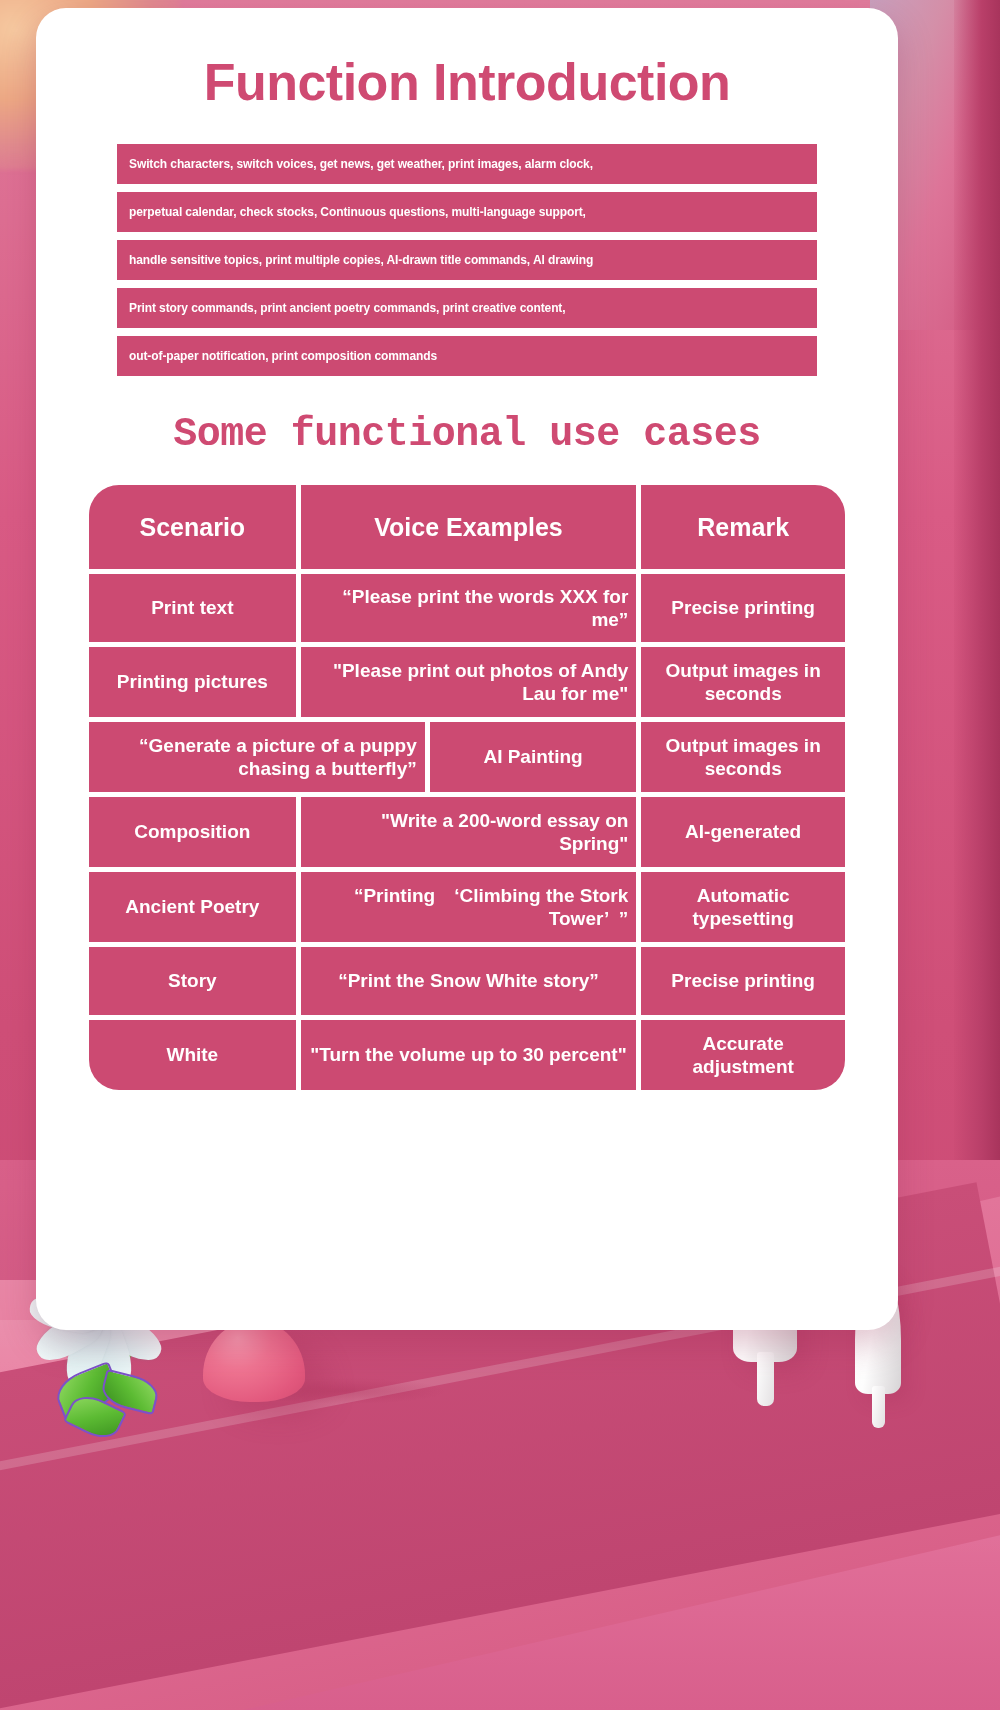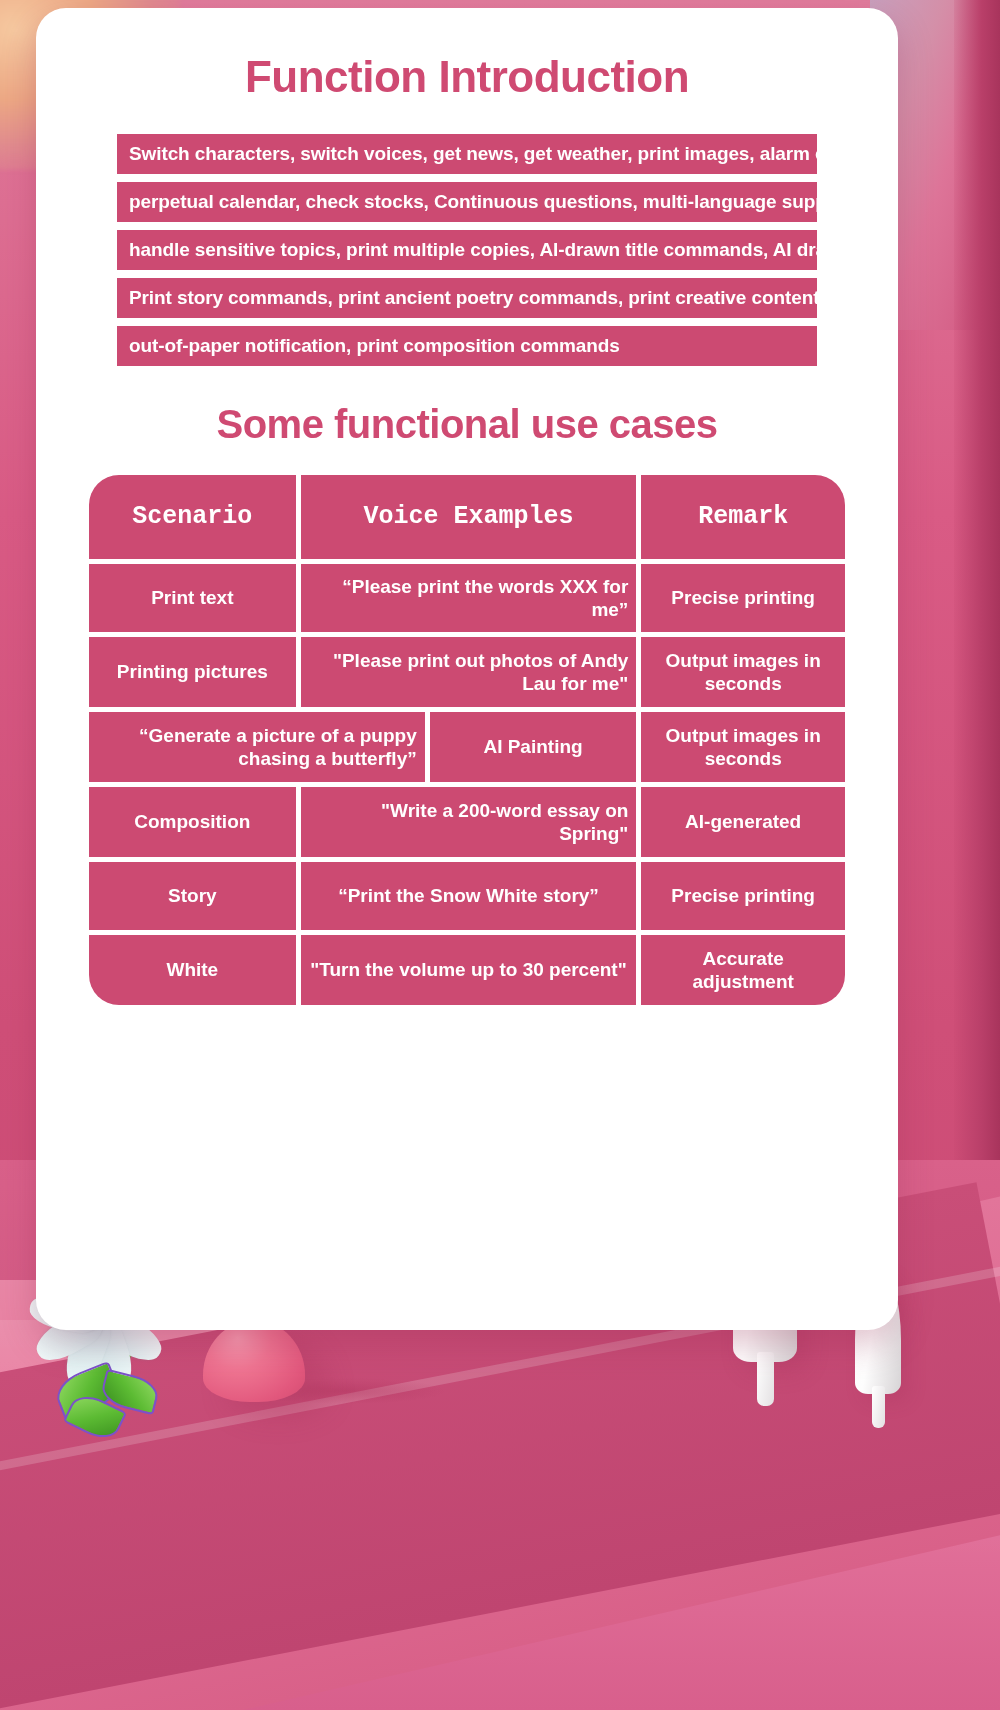--- a/index.html
+++ b/index.html
@@ -166,71 +166,72 @@
     background:#ffffff;
     border-radius:30px;
     box-shadow: 0 14px 34px rgba(150,40,80,.28);
     z-index:5;
     overflow:hidden;
   }
 
   .page-title {
     text-align:center;
     color:#cf4a72;
-    font-size:44px;
+    font-size:52px;
     font-weight:bold;
     letter-spacing:-0.5px;
     margin-top:44px;
     font-family:"Liberation Sans", sans-serif;
   }
 
   .feature-list {
     margin:32px auto 0;
     width:700px;
   }
   .feature-bar {
     background:#cc4a72;
     color:#ffffff;
-    font-size:19px;
+    font-size:12px;
     font-weight:bold;
     height:40px;
     line-height:40px;
     padding-left:12px;
     margin-bottom:8px;
     letter-spacing:-0.1px;
     white-space:nowrap;
   }
 
   .section-title {
     text-align:center;
     color:#cf4a72;
     font-size:40px;
     font-weight:bold;
     margin-top:36px;
     letter-spacing:-0.5px;
+    font-family:Liberation Mono, monospace;
   }
 
   .table {
     margin:28px auto 0;
     width:756px;
   }
   .trow { display:flex; gap:5px; margin-bottom:5px; }
   .cell {
     background:#cc4a72;
     color:#ffffff;
     font-weight:bold;
     display:flex; align-items:center; justify-content:center;
     text-align:center;
     line-height:1.22;
   }
   .c-scenario { width:208px; }
   .c-voice    { width:338px;text-align:right; }
   .c-remark   { width:205px; }
 
-  .header .cell { font-size:25px; height:84px;font-family:Liberation Mono, monospace; }
+  .header .cell { font-size:25px; height:84px; }
   .header .c-scenario { border-top-left-radius:30px; }
   .header .c-remark   { border-top-right-radius:30px; }
 
   .body .cell { font-size:19px; height:68px; padding:0 8px; }
   .body .trow.last .c-scenario { border-bottom-left-radius:30px; }
   .body .trow.last .c-remark   { border-bottom-right-radius:30px; }
   .body .trow.tall .cell { height:70px; }
 </style>
 </head>
 <body>
@@ -322,20 +323,25 @@
       <div class="trow tall">
         <div class="cell c-voice">“Generate a picture of a puppy chasing a butterfly”</div>
         <div class="cell c-scenario">AI Painting</div>
         <div class="cell c-remark">Output images in seconds</div>
       </div>
       <div class="trow tall">
         <div class="cell c-scenario">Composition</div>
         <div class="cell c-voice">"Write a 200-word essay on Spring"</div>
         <div class="cell c-remark">AI-generated</div>
       </div>
+      <div class="trow tall">
+        <div class="cell c-scenario">Ancient Poetry</div>
+        <div class="cell c-voice">“Printing ‘Climbing the Stork Tower’ ”</div>
+        <div class="cell c-remark">Automatic typesetting</div>
+      </div>
       <div class="trow">
         <div class="cell c-scenario">Story</div>
         <div class="cell c-voice">“Print the Snow White story”</div>
         <div class="cell c-remark">Precise printing</div>
       </div>
       <div class="trow tall last">
         <div class="cell c-scenario">White</div>
         <div class="cell c-voice">"Turn the volume up to 30 percent"</div>
         <div class="cell c-remark">Accurate adjustment</div>
       </div>

